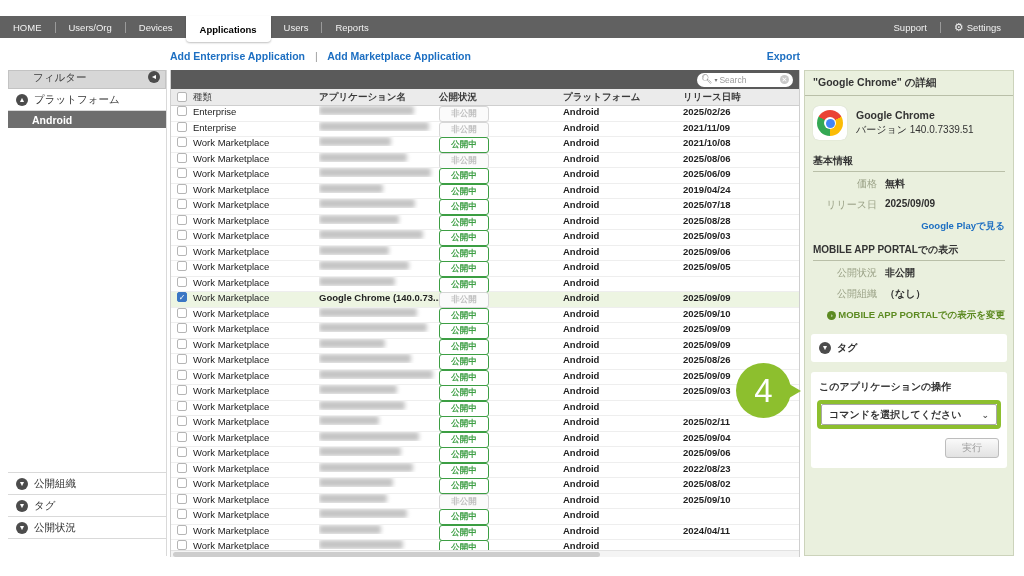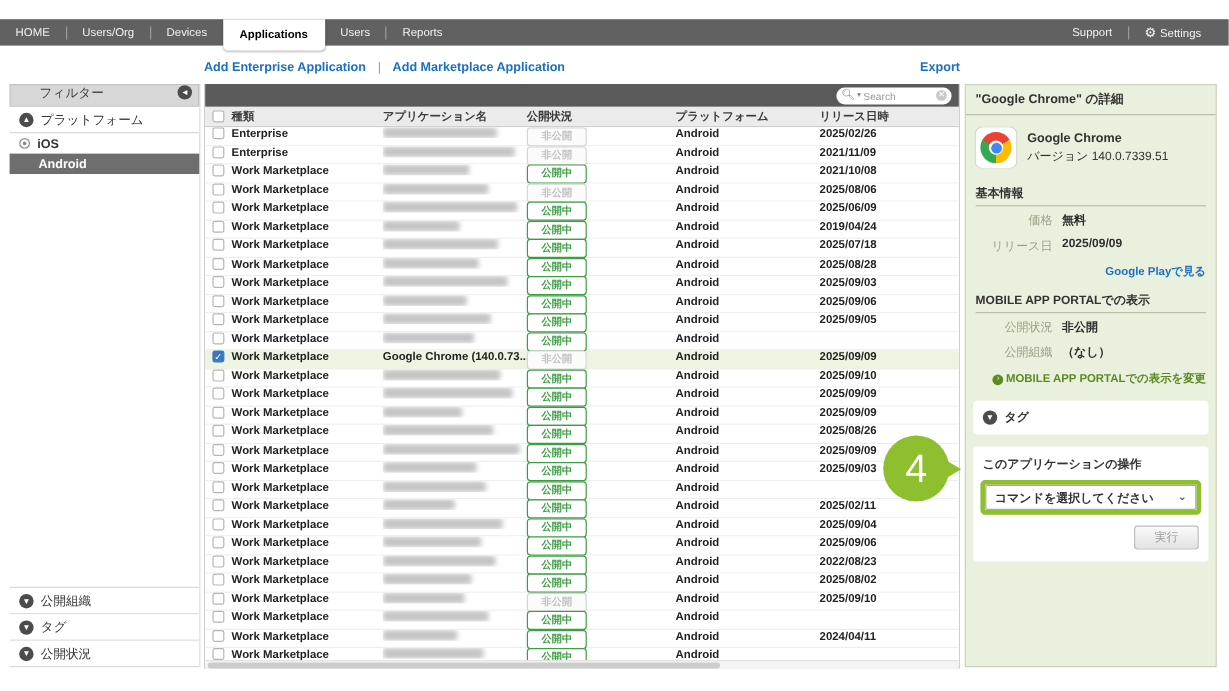--- a/index.html
+++ b/index.html
@@ -54,21 +54,21 @@
   .search-ph { flex:1; }
   .clear-ic { width:9px; height:9px; border-radius:50%; background:#c9c9c9; color:#fff;
     font-size:7px; display:flex; align-items:center; justify-content:center; line-height:1; }
   .thead { height:17px; background:#ebebeb; border-bottom:1px solid #cfcfcf; display:flex;
     align-items:center; font-size:9.5px; font-weight:bold; color:#3a3a3a; }
   .tbody { height:444px; overflow:hidden; }
   .trow { height:15.5px; display:flex; align-items:flex-start; border-bottom:1px solid #eeeeee;
     font-size:9.5px; color:#222; background:#fff; }
   .trow.sel { background:#edf5e2; }
   .c-cb { width:22px; display:flex; justify-content:center; flex:0 0 auto; }
-  .c-type { width:126px; flex:0 0 auto; font-weight:bold; }
+  .c-type { width:126px; flex:0 0 auto; font-weight:normal; }
   .c-name { width:120px; flex:0 0 auto; font-weight:bold; white-space:nowrap; overflow:hidden; }
   .c-status { width:124px; flex:0 0 auto; }
   .c-plat { width:120px; flex:0 0 auto; font-weight:bold; }
   .c-date { width:118px; flex:0 0 auto; font-weight:bold; }
   .cb { width:10px; height:10px; border:1px solid #b5b5b5; border-radius:2px; background:#fff; }
   .cb.checked { background:#3b76c4; border-color:#3b76c4; color:#fff; font-size:8px; line-height:9px;
     text-align:center; font-weight:bold; }
   .badge { display:inline-block; width:50px; text-align:center; font-size:8.5px; font-weight:bold;
     border-radius:3px; padding:1px 0; }
   .badge.pub { color:#3c9e43; border:1px solid #3c9e43; background:#fff; }
@@ -162,24 +162,20 @@
   <div class="sidebar">
     <div class="sidebar-head">
       <span>フィルター</span>
       <span class="circ">◂</span>
     </div>
     <div class="side-sect">
       <span class="circ">▴</span>
       <span>プラットフォーム</span>
     </div>
     <div id="platformItems">
-        <div class="side-item">
-          <span class="radio-ic"></span>
-          <span>iOS</span>
-        </div>
         <div class="side-item sel">
           <span>Android</span>
         </div>
       </div>
     <div class="sidebar-spacer"></div>
     <div id="sidebarBottom">
         <div class="side-sect">
           <span class="circ">▾</span>
           <span>公開組織</span>
         </div>

